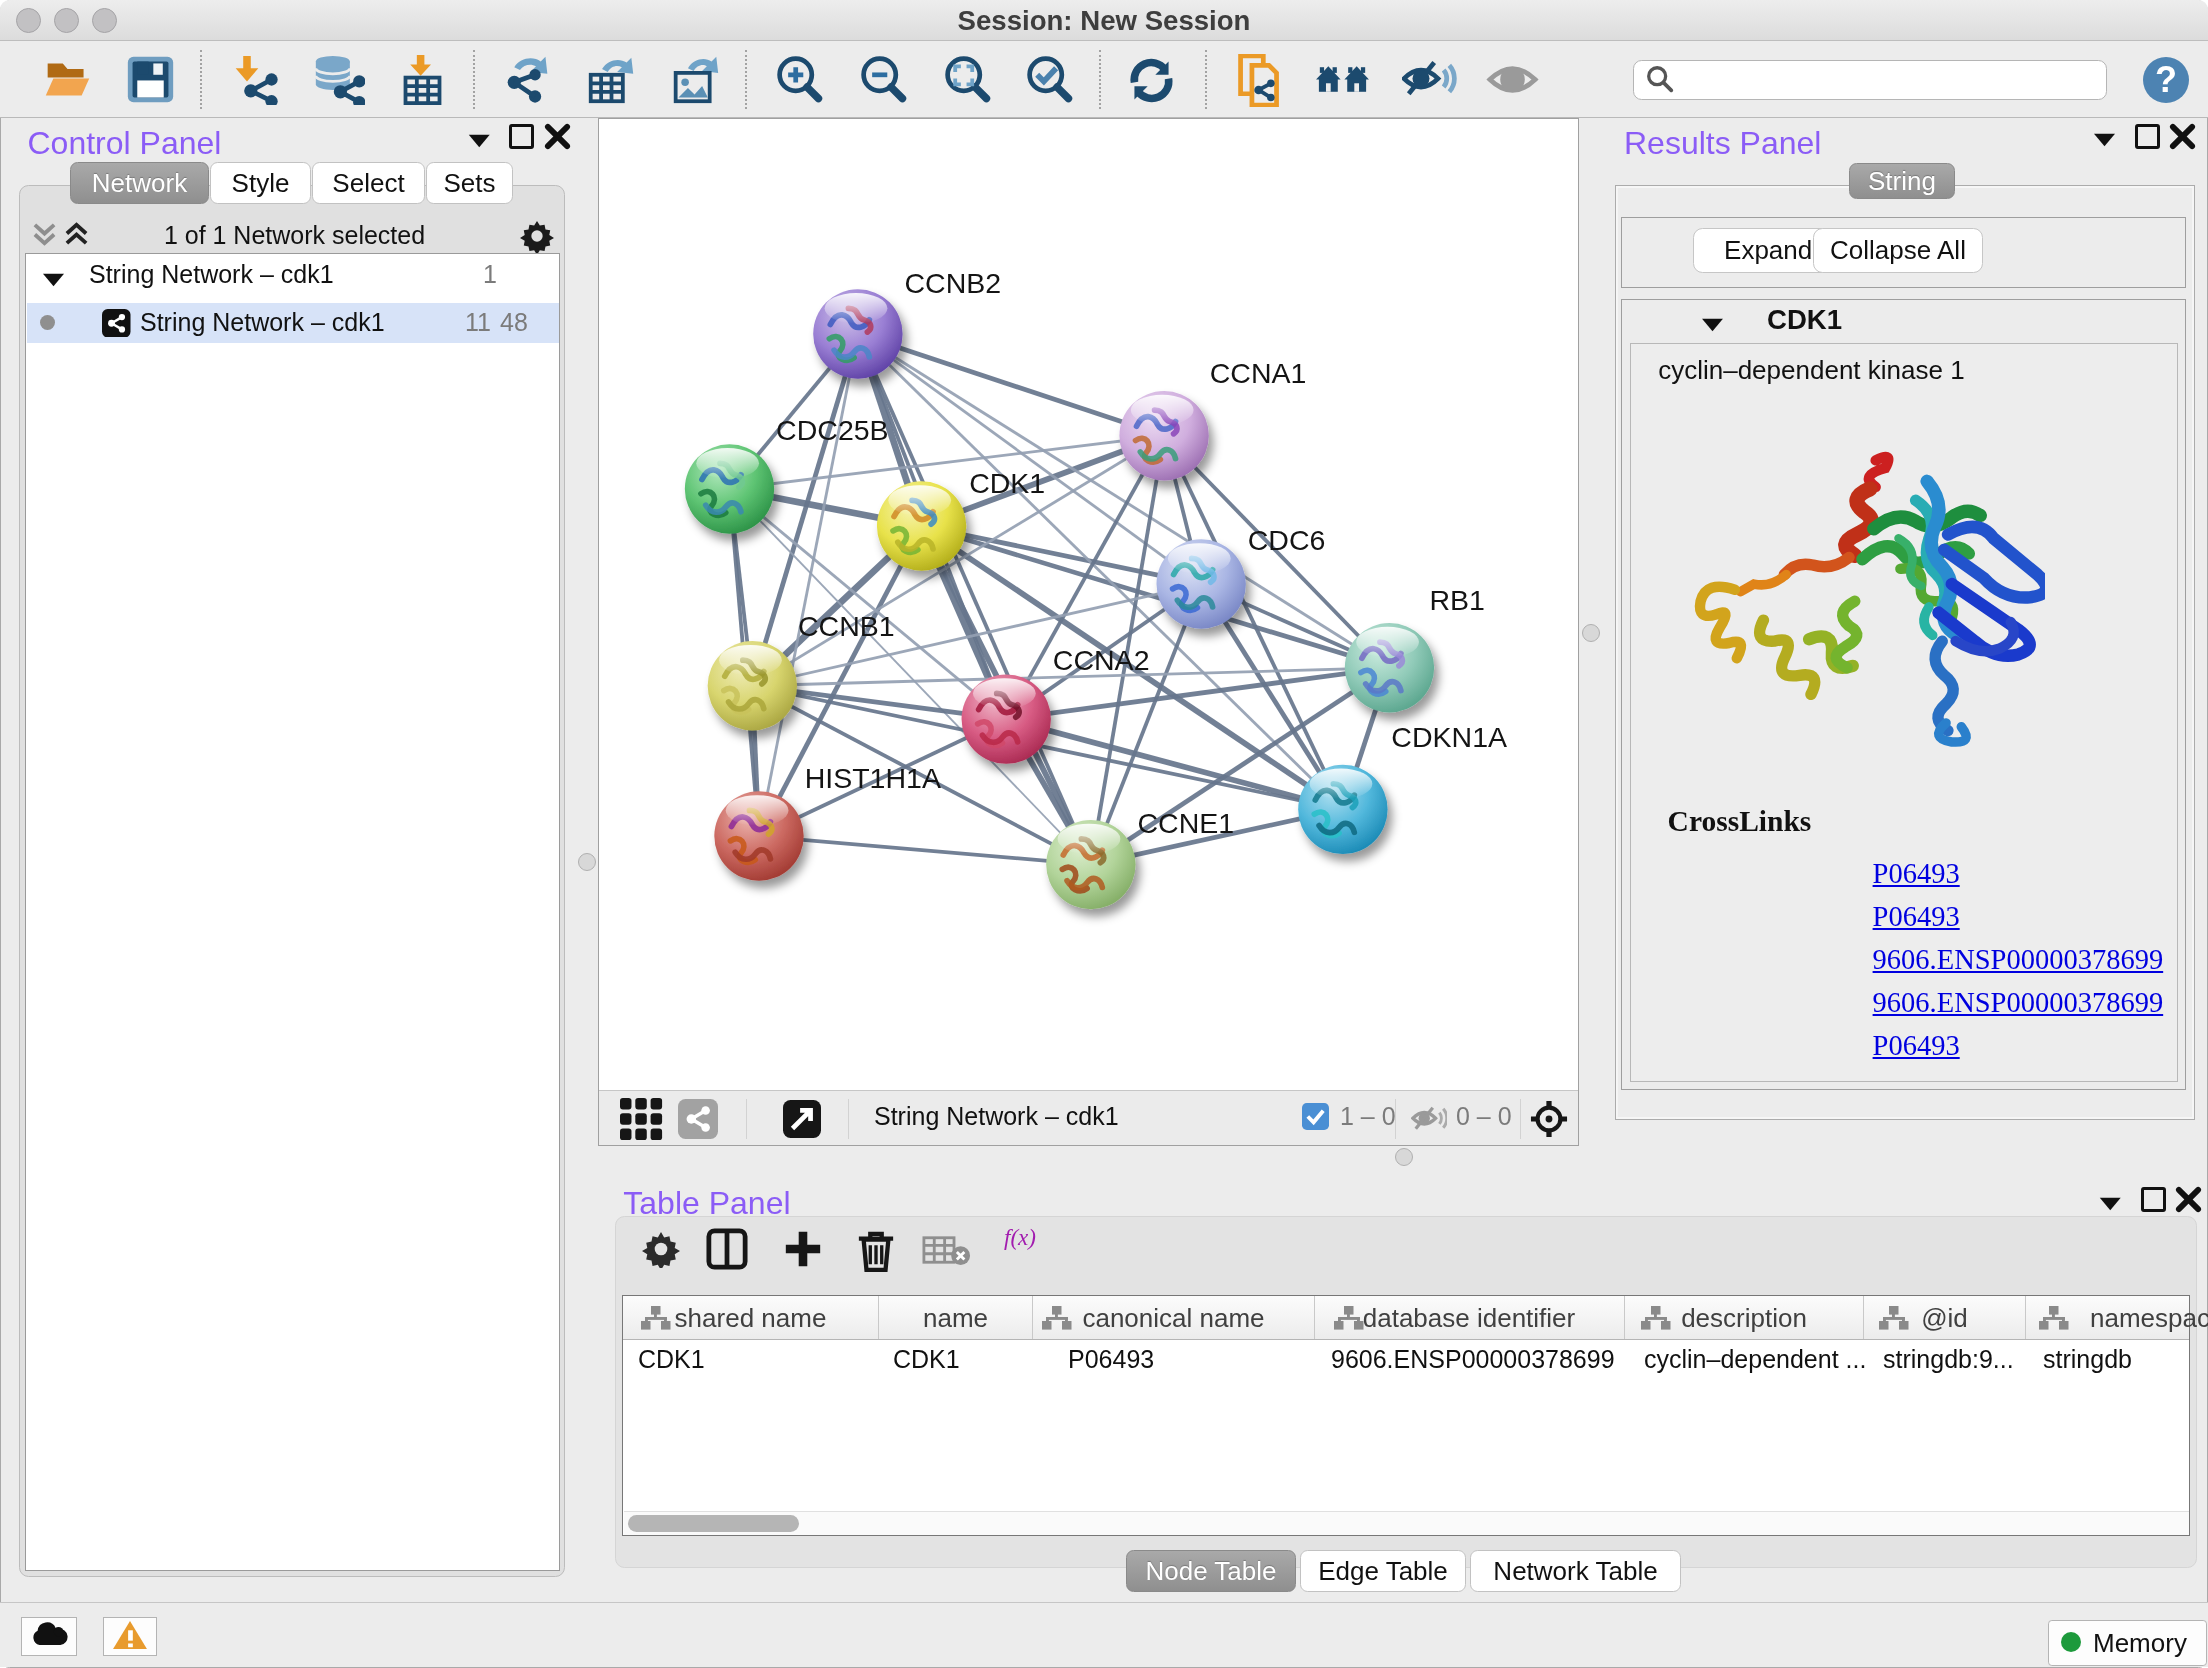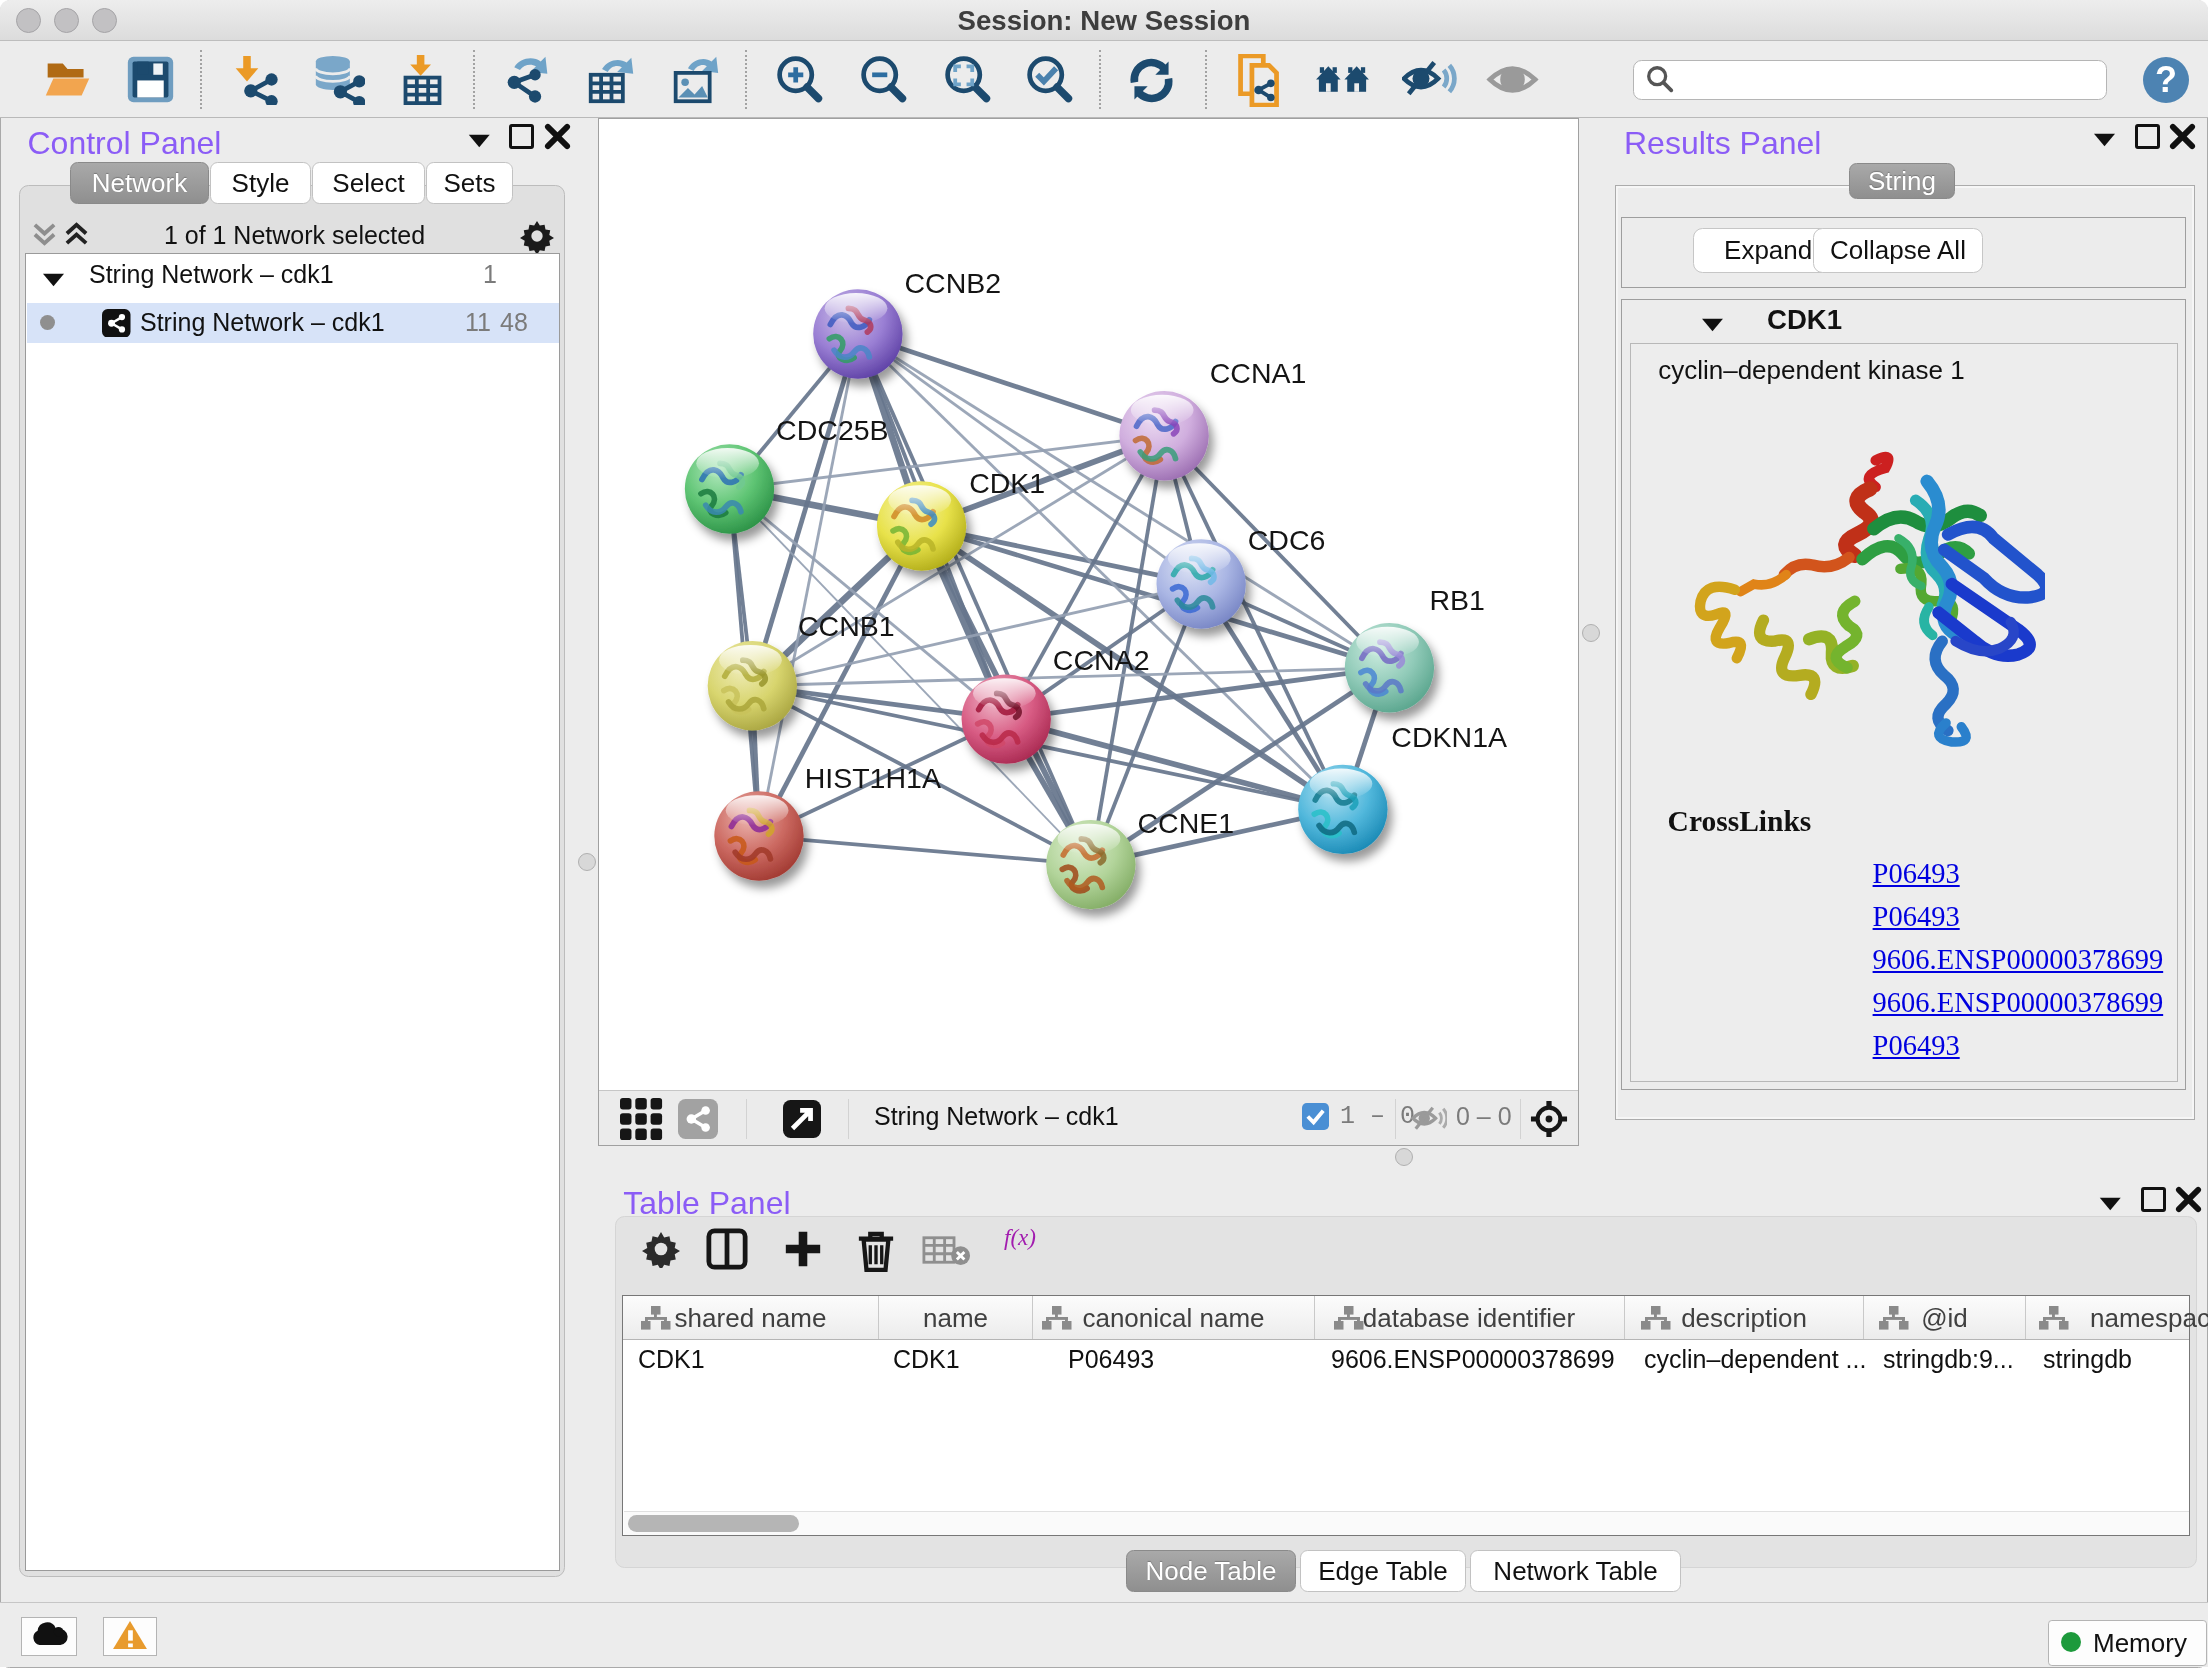--- a/index.html
+++ b/index.html
@@ -281,21 +281,21 @@
       <rect x="0" y="0" width="40" height="40" rx="8" fill="#161616"></rect>
       <path d="M10 30 L27 13 M18 11 h11 v11" stroke="#fff" stroke-width="5" fill="none"></path>
     </svg>
     <div class="nsep" style="left:249px;"></div>
     <div class="abs" style="left:275px;top:11.4px;font-size:25px;">String Network – cdk1</div>
     <div class="abs" style="left:703px;top:12.4px;width:27px;height:27px;background:#4a8fd4;border-radius:4.8px;">
       <svg width="27" height="27" viewBox="0 0 28 28">
           <path d="M6 14 l6 6 10-12" stroke="#fff" stroke-width="4" fill="none"></path>
         </svg>
     </div>
-    <div class="abs num" style="left:741px;top:11.4px;font-size:25px;font-family:Liberation Mono, monospace;">1 – 0</div>
+    <div class="abs num" style="left:741px;top:11.4px;font-size:25px;">1 – 0</div>
     <div class="nsep" style="left:796px;"></div>
     <svg class="abs" style="left:812px;top:13.3px;" width="36" height="28.5" viewBox="0 0 38 30">
       <path d="M2 15 Q14 3 26 15 Q14 27 2 15 z" fill="none" stroke="#9a9a9a" stroke-width="3.4"></path>
       <circle cx="14" cy="15" r="6" fill="#9a9a9a"></circle>
       <path d="M5 26 L23 4" stroke="#9a9a9a" stroke-width="3.4"></path>
       <path d="M30 9 a10 10 0 0 1 0 12 M34 5 a15 15 0 0 1 0 20" stroke="#ababab" stroke-width="3.2" fill="none"></path>
     </svg>
     <div class="abs num" style="left:857px;top:11.4px;font-size:25px;">0 – 0</div>
     <div class="nsep" style="left:921px;"></div>
     <svg class="abs" style="left:931px;top:8.6px;" width="38" height="38" viewBox="0 0 40 40">

